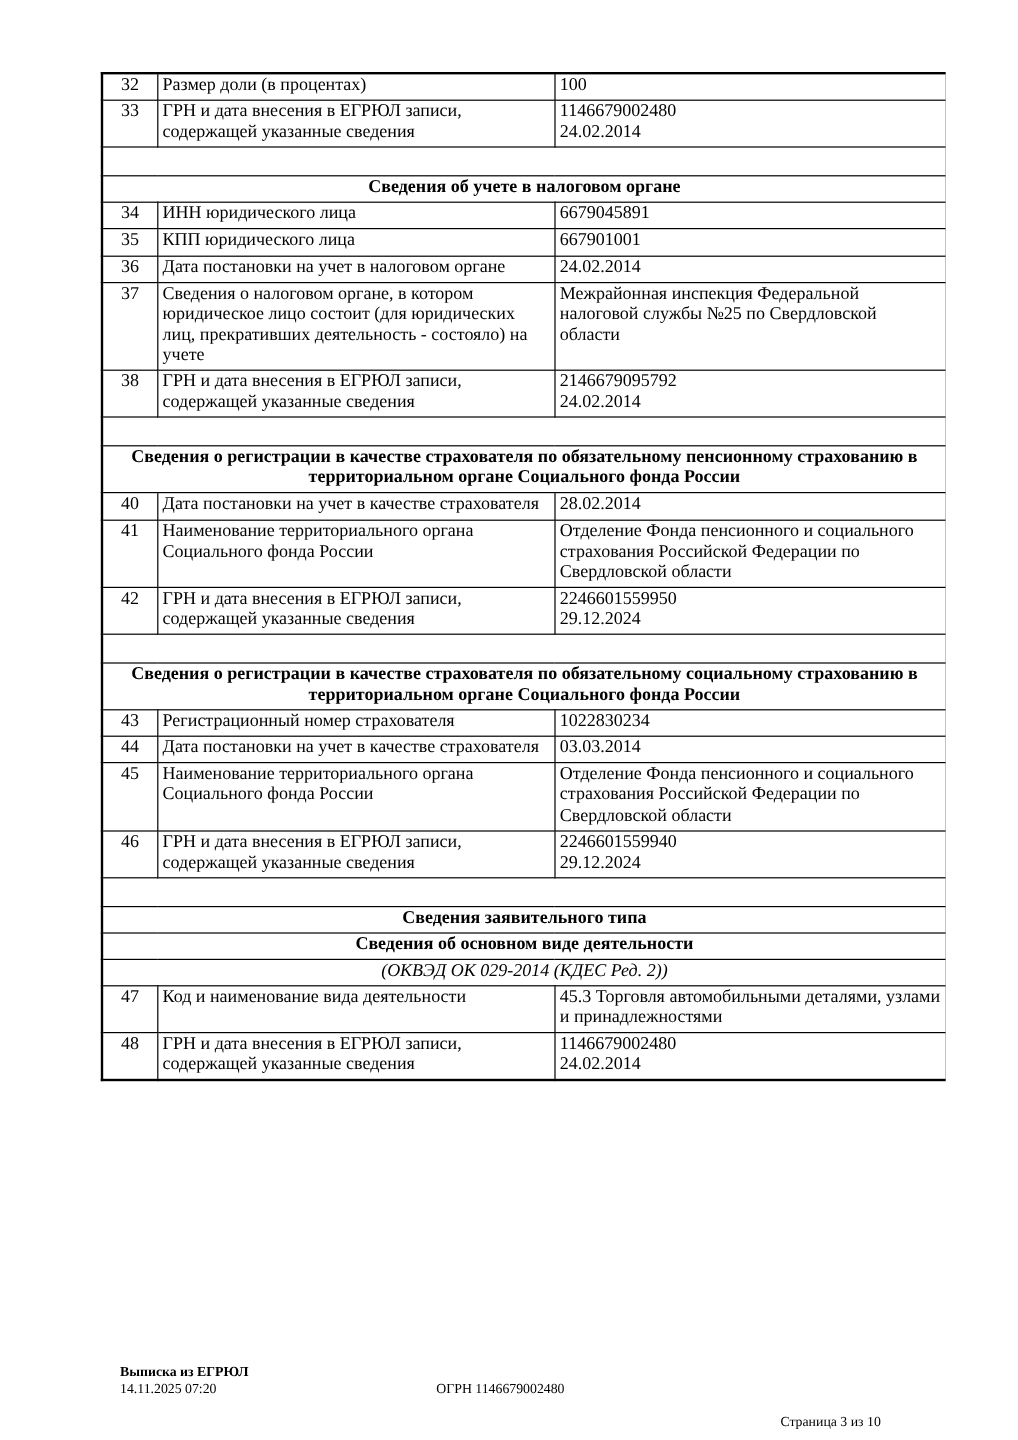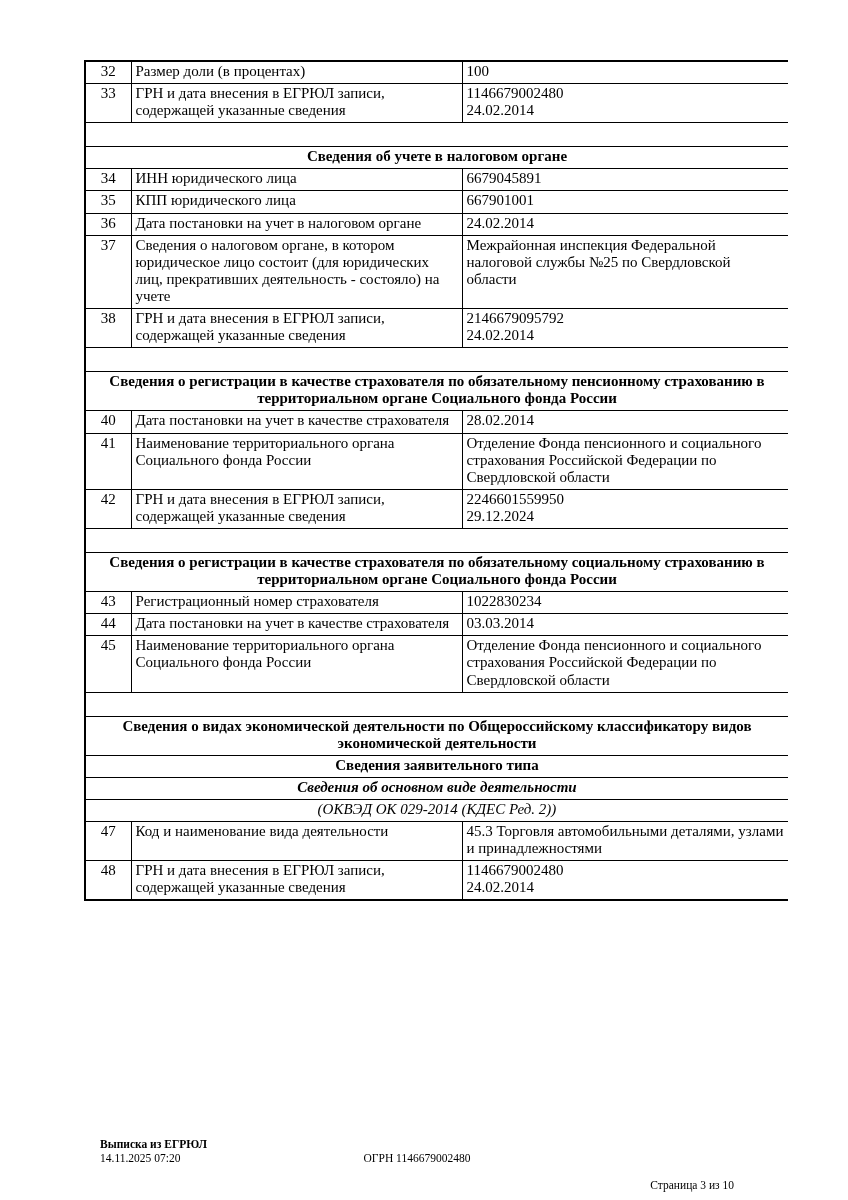--- a/index.html
+++ b/index.html
@@ -44,21 +44,20 @@
   }
   tr.spacer-row td {
     height: 19px;
   }
   td.sec-header {
     text-align: center;
     font-weight: bold;
     padding: 2px 8px 3px 8px;
   }
   td.sec-header.style-bold-italic {
-    font-style: italic;
     margin-top: 36px;
   }
   td.sec-header.style-italic {
     font-weight: normal;
     font-style: italic;
     margin-left: 45px;
   }
   .footer {
     position: absolute;
     left: 100px;
@@ -182,25 +181,28 @@
         <tr>
           <td class="cell-num">44</td>
           <td class="cell-label">Дата постановки на учет в качестве страхователя</td>
           <td class="cell-value">03.03.2014</td>
         </tr>
         <tr>
           <td class="cell-num">45</td>
           <td class="cell-label">Наименование территориального органа Социального фонда России</td>
           <td class="cell-value">Отделение Фонда пенсионного и социального страхования Российской Федерации по Свердловской области</td>
         </tr>
-        <tr class="spacer-row">
-          <td colspan="3"></td>
-        </tr>
-        <tr>
-          <td colspan="3" class="sec-header style-bold">Сведения о видах экономической деятельности по Общероссийскому классификатору видов экономической деятельности</td>
+        <tr>
+          <td class="cell-num">46</td>
+          <td class="cell-label">ГРН и дата внесения в ЕГРЮЛ записи, содержащей указанные сведения</td>
+          <td class="cell-value">2246601559940
+29.12.2024</td>
+        </tr>
+        <tr class="spacer-row">
+          <td colspan="3"></td>
         </tr>
         <tr>
           <td colspan="3" class="sec-header style-bold">Сведения заявительного типа</td>
         </tr>
         <tr>
           <td colspan="3" class="sec-header style-bold-italic">Сведения об основном виде деятельности</td>
         </tr>
         <tr>
           <td colspan="3" class="sec-header style-italic">(ОКВЭД ОК 029-2014 (КДЕС Ред. 2))</td>
         </tr>

